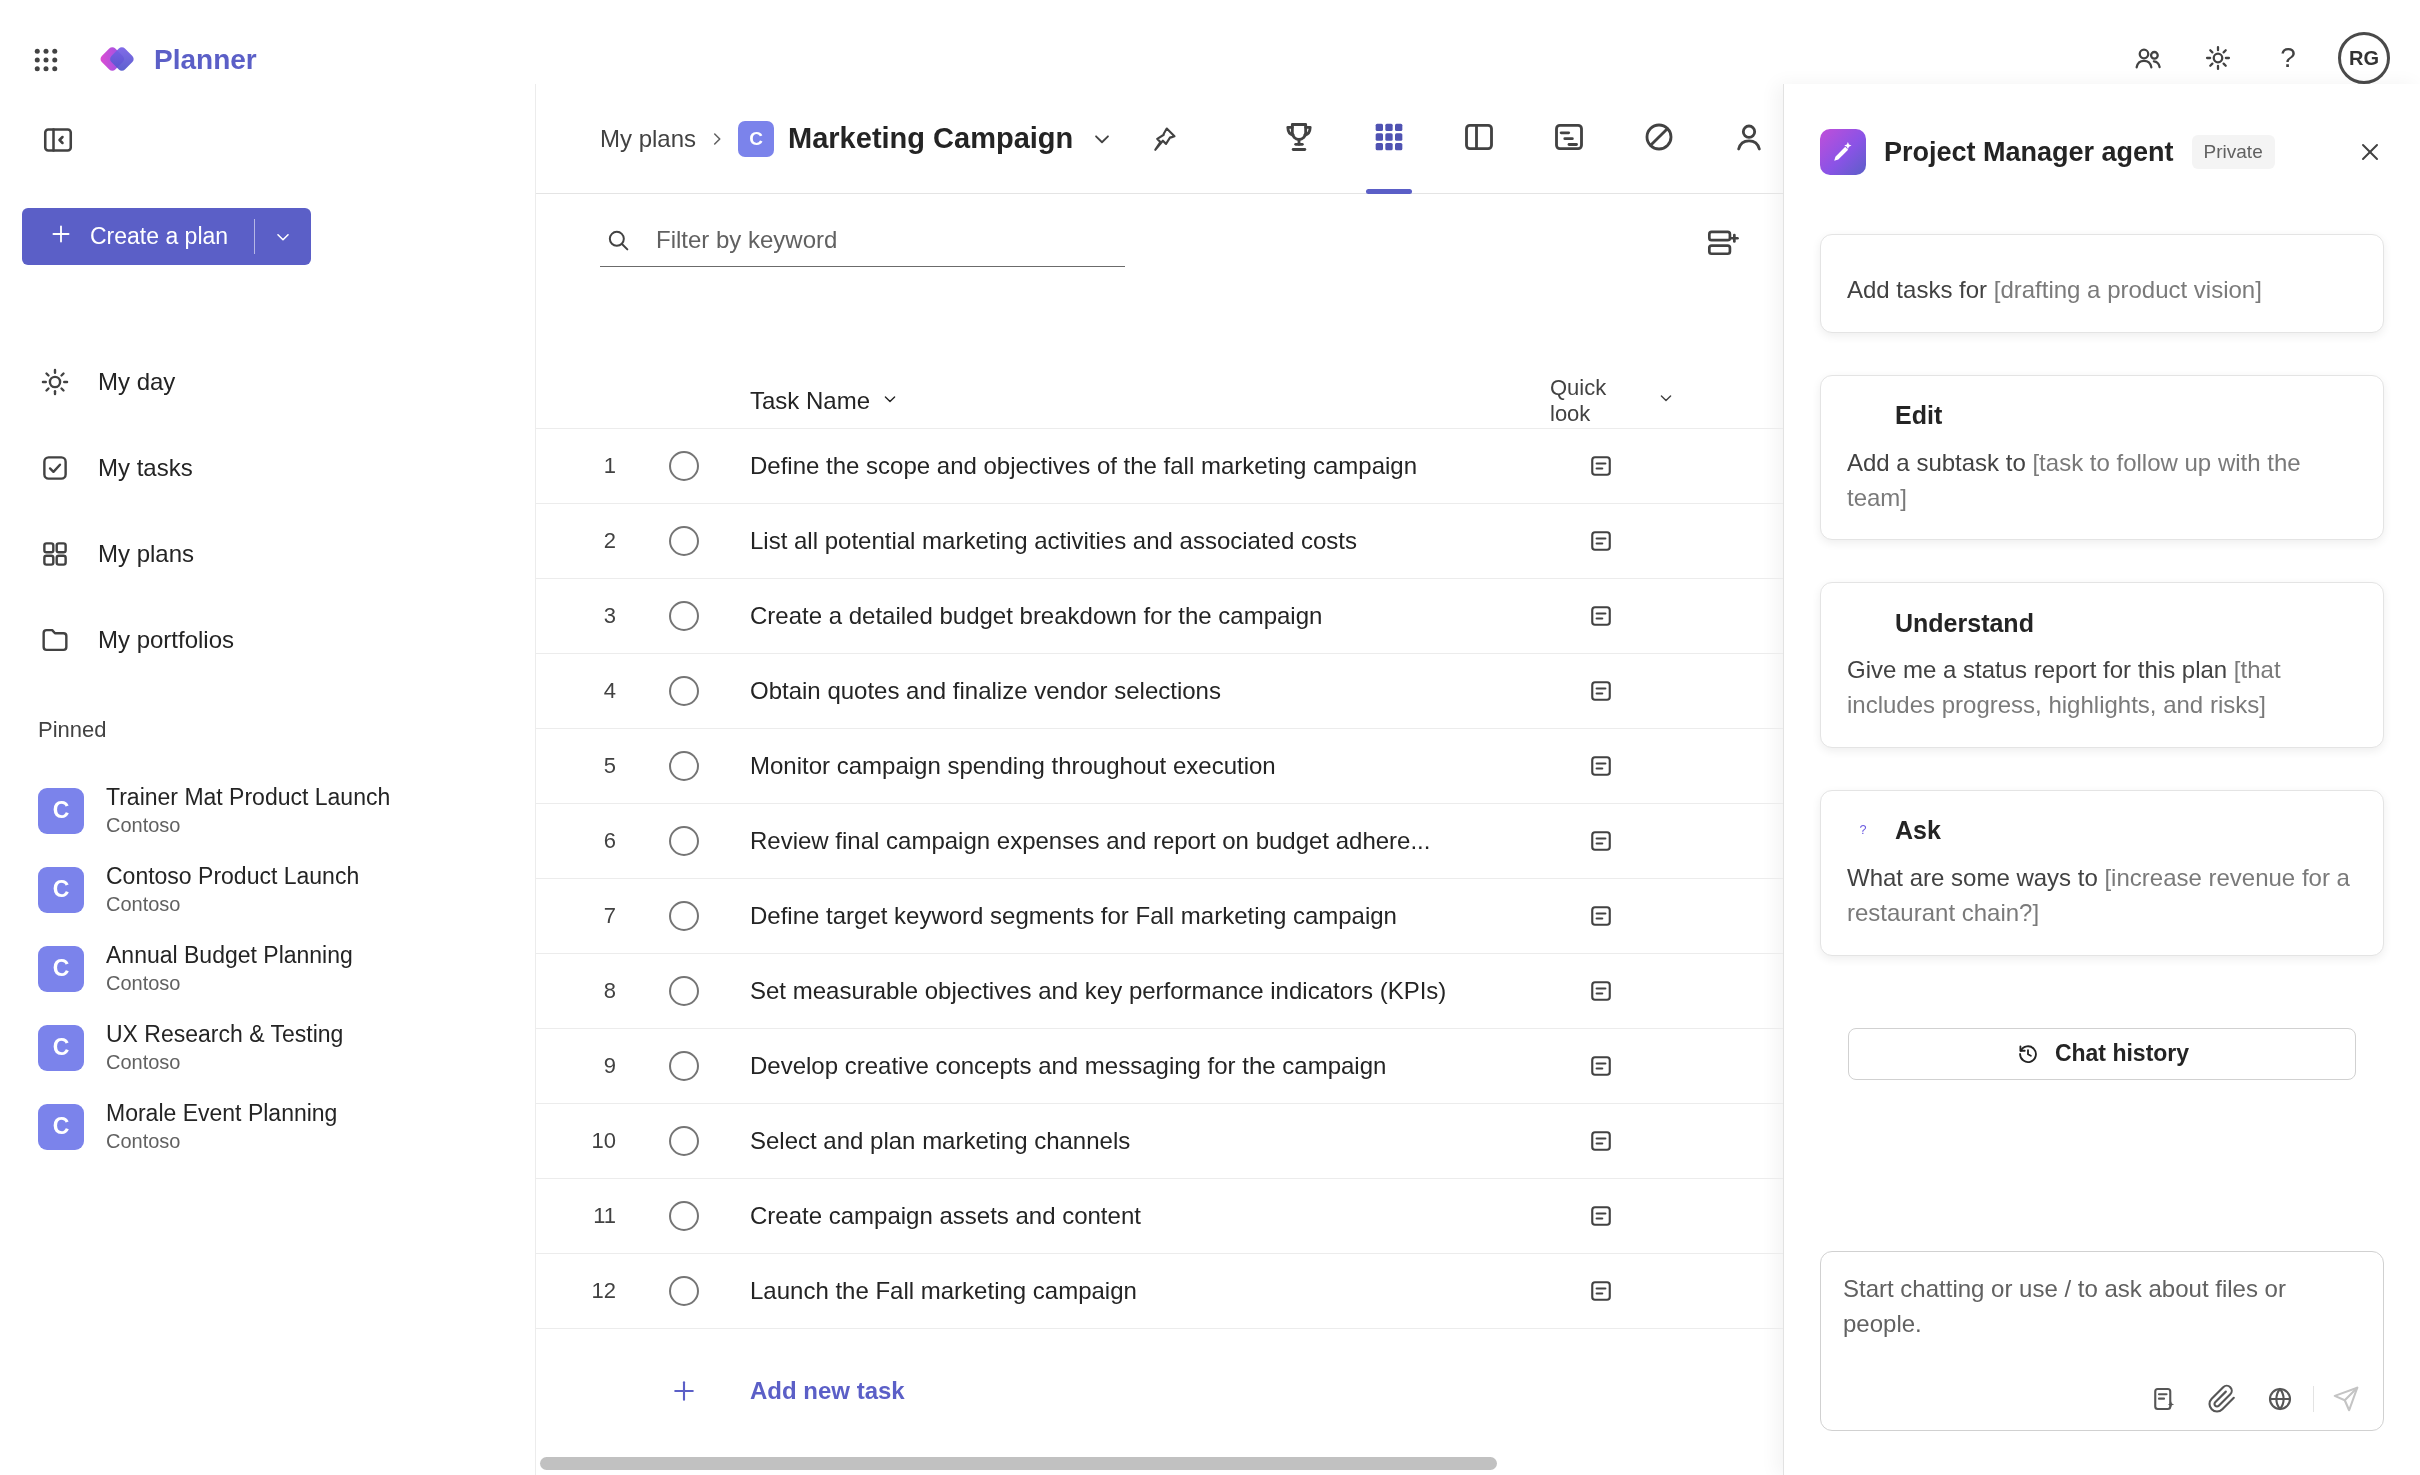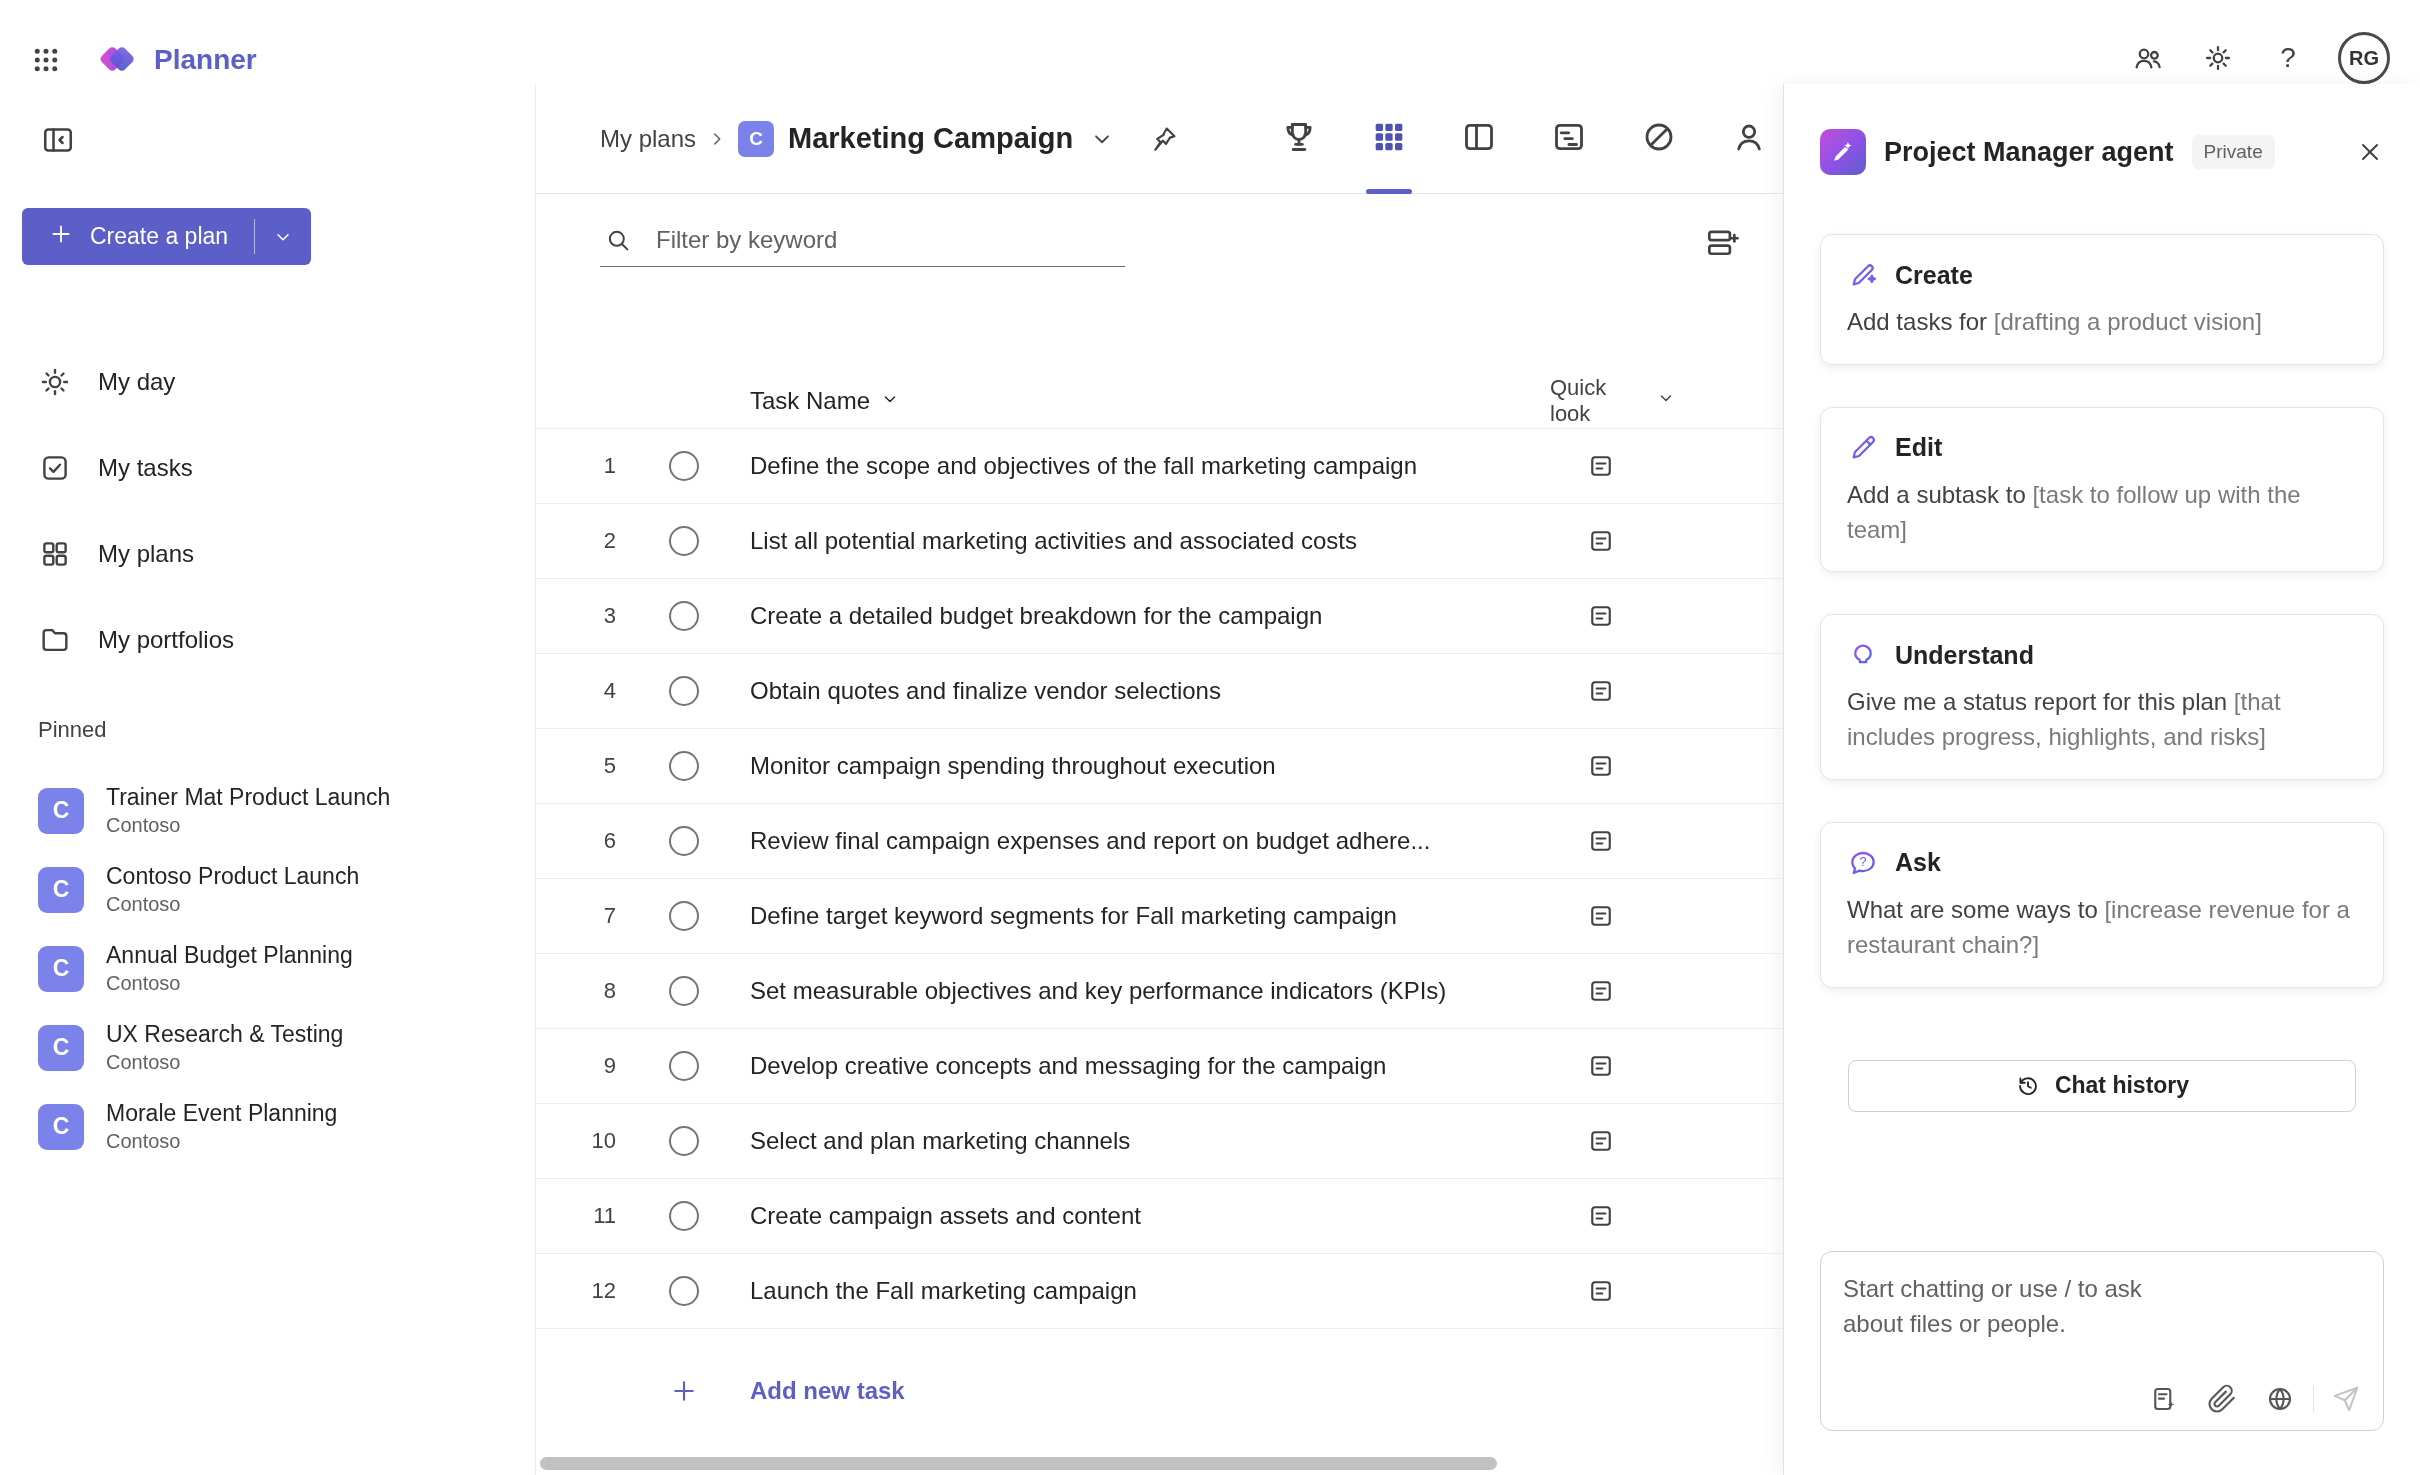--- a/index.html
+++ b/index.html
@@ -112,21 +112,21 @@
   .card-head{display:flex;align-items:center;gap:16px}
   .card-ic{display:inline-flex}
   .card-ic svg{width:32px;height:32px}
   .card-title{font-size:25px;font-weight:700;color:#242424}
   .card-body{margin-top:14px;font-size:24px;line-height:1.45;color:#424242}
   .card-hint{color:#7a7a7a}
   .history-btn{display:flex;align-items:center;justify-content:center;gap:14px;width:508px;height:52px;margin:30px auto 0;
     border:1px solid #d1d1d1;border-radius:8px;background:#fff;font-size:23px;font-weight:600;color:#242424;cursor:pointer}
   .history-btn .ic{display:inline-flex;color:#242424}
   .history-btn .ic svg{width:26px;height:26px}
-  .composer{margin-top:auto;border:1px solid #d1d1d1;border-radius:12px;height:180px;padding:20px 22px 16px;display:flex;flex-direction:row;cursor:text}
+  .composer{margin-top:auto;border:1px solid #d1d1d1;border-radius:12px;height:180px;padding:20px 22px 16px;display:flex;flex-direction:column;cursor:text}
   .ph{font-size:24px;color:#616161;line-height:1.45;max-width:500px}
   .composer-icons{margin-top:auto;display:flex;justify-content:flex-end;align-items:center;gap:28px;color:#565656}
   .cicon{border:none;background:none;cursor:pointer;color:inherit;display:flex;padding:0}
   .cicon svg{width:30px;height:30px}
   .cicon.send{color:#c4c4c4;position:relative;margin-left:8px}
   .cicon.send::before{content:"";position:absolute;left:-18px;top:2px;bottom:2px;width:1px;background:#e3e3e3}
 </style>
 </head>
 <body>
 
@@ -648,35 +648,20 @@
         <button class="close-btn">
             <svg viewBox="0 0 24 24" fill="none" stroke="currentColor" stroke-width="1.7" stroke-linecap="round" stroke-linejoin="round">
               <line x1="6" y1="6" x2="18" y2="18"></line>
               <line x1="18" y1="6" x2="6" y2="18"></line>
             </svg>
           </button>
       </div>
 
       <div class="cards" id="agent-cards">
           <div class="card">
-    <div class="card-head">
-      <span class="card-ic">
-                <svg viewBox="0 0 24 24" fill="none" stroke="url(#agIc)" stroke-width="1.7" stroke-linecap="round" stroke-linejoin="round">
-                  <defs>
-                    <linearGradient id="agIc" x1="0" y1="0" x2="1" y2="1">
-                      <stop offset="0" stop-color="#9C4FE8"></stop>
-                      <stop offset="1" stop-color="#4E6AEA"></stop>
-                    </linearGradient>
-                  </defs>
-                  <path d="M5 19l1-3.8 9.8-9.8a1.9 1.9 0 0 1 2.8 2.8L8.8 18z"></path>
-                  <path d="M18.6 12.6l.7 1.6 1.6.7-1.6.7-.7 1.6-.7-1.6-1.6-.7 1.6-.7z"></path>
-                </svg>
-              </span>
-      <span class="card-title">Create</span>
-    </div>
     <div class="card-body">
       <span class="lead">Add tasks for </span><span class="card-hint">[drafting a product vision]</span>
     </div>
   </div>
           <div class="card">
     <div class="card-head">
       <span class="card-ic">
                 <svg viewBox="0 0 24 24" fill="none" stroke="url(#agIc)" stroke-width="1.7" stroke-linecap="round" stroke-linejoin="round">
                   <path d="M5 19l1-4L16.5 4.5a2.1 2.1 0 0 1 3 3L9 18l-4 1z"></path>
                   <line x1="14.5" y1="6.5" x2="17.5" y2="9.5"></line>

